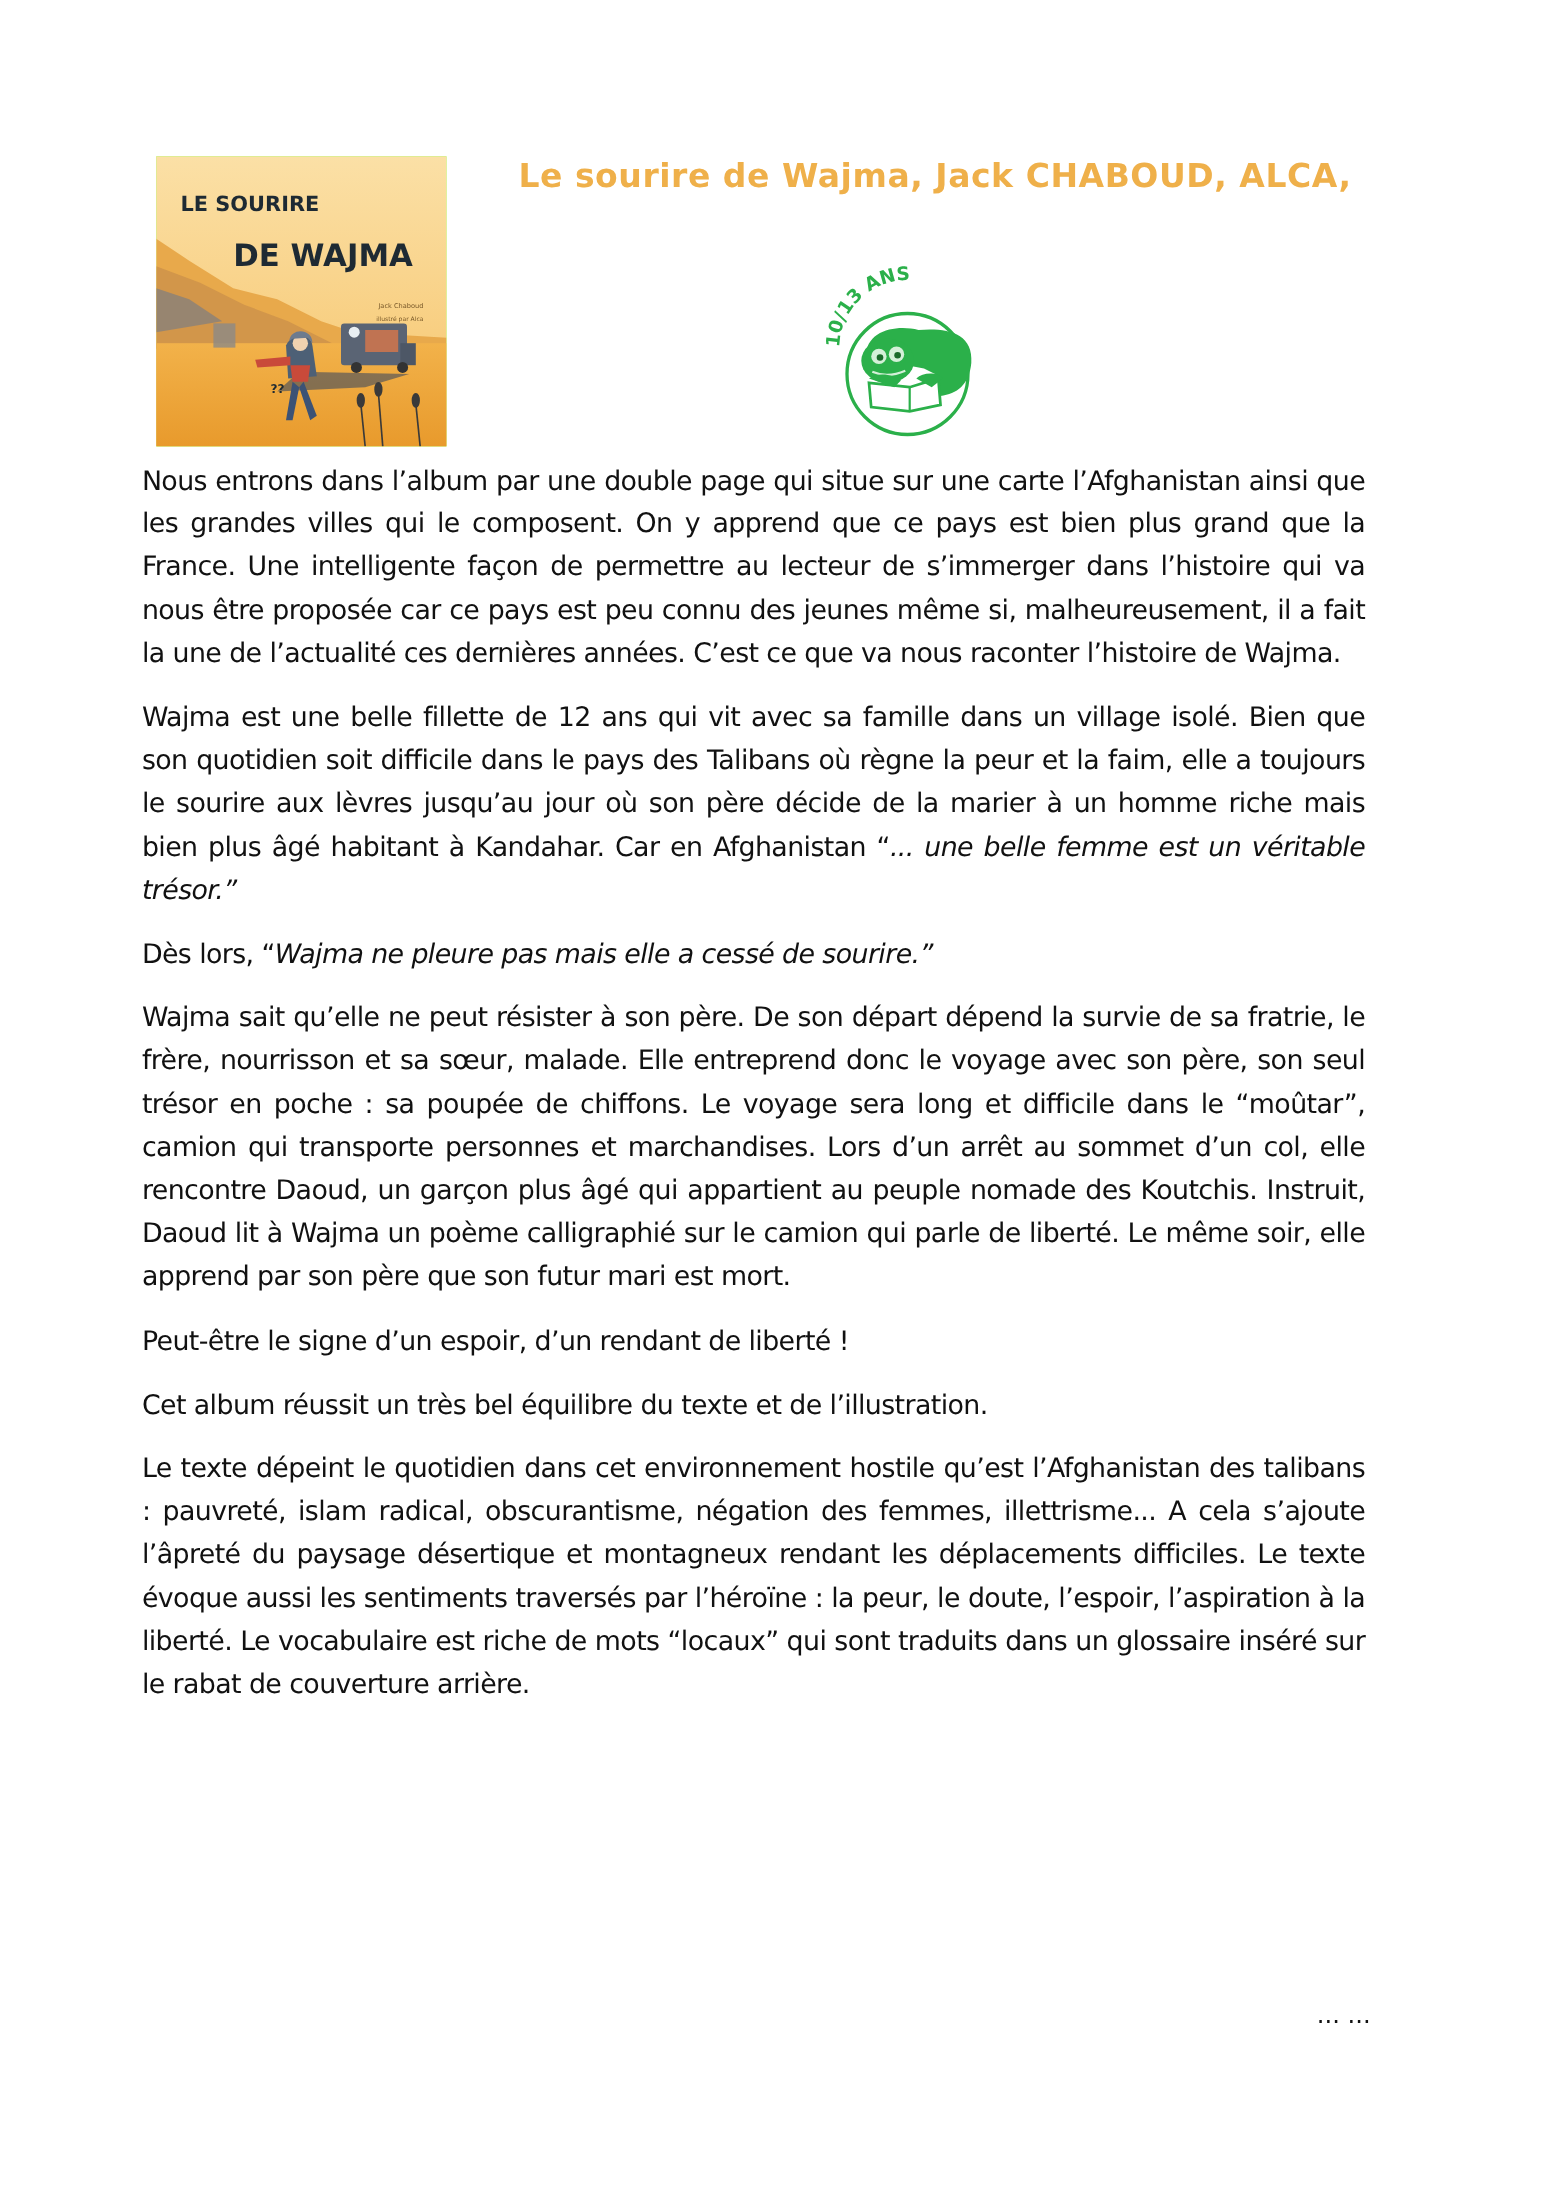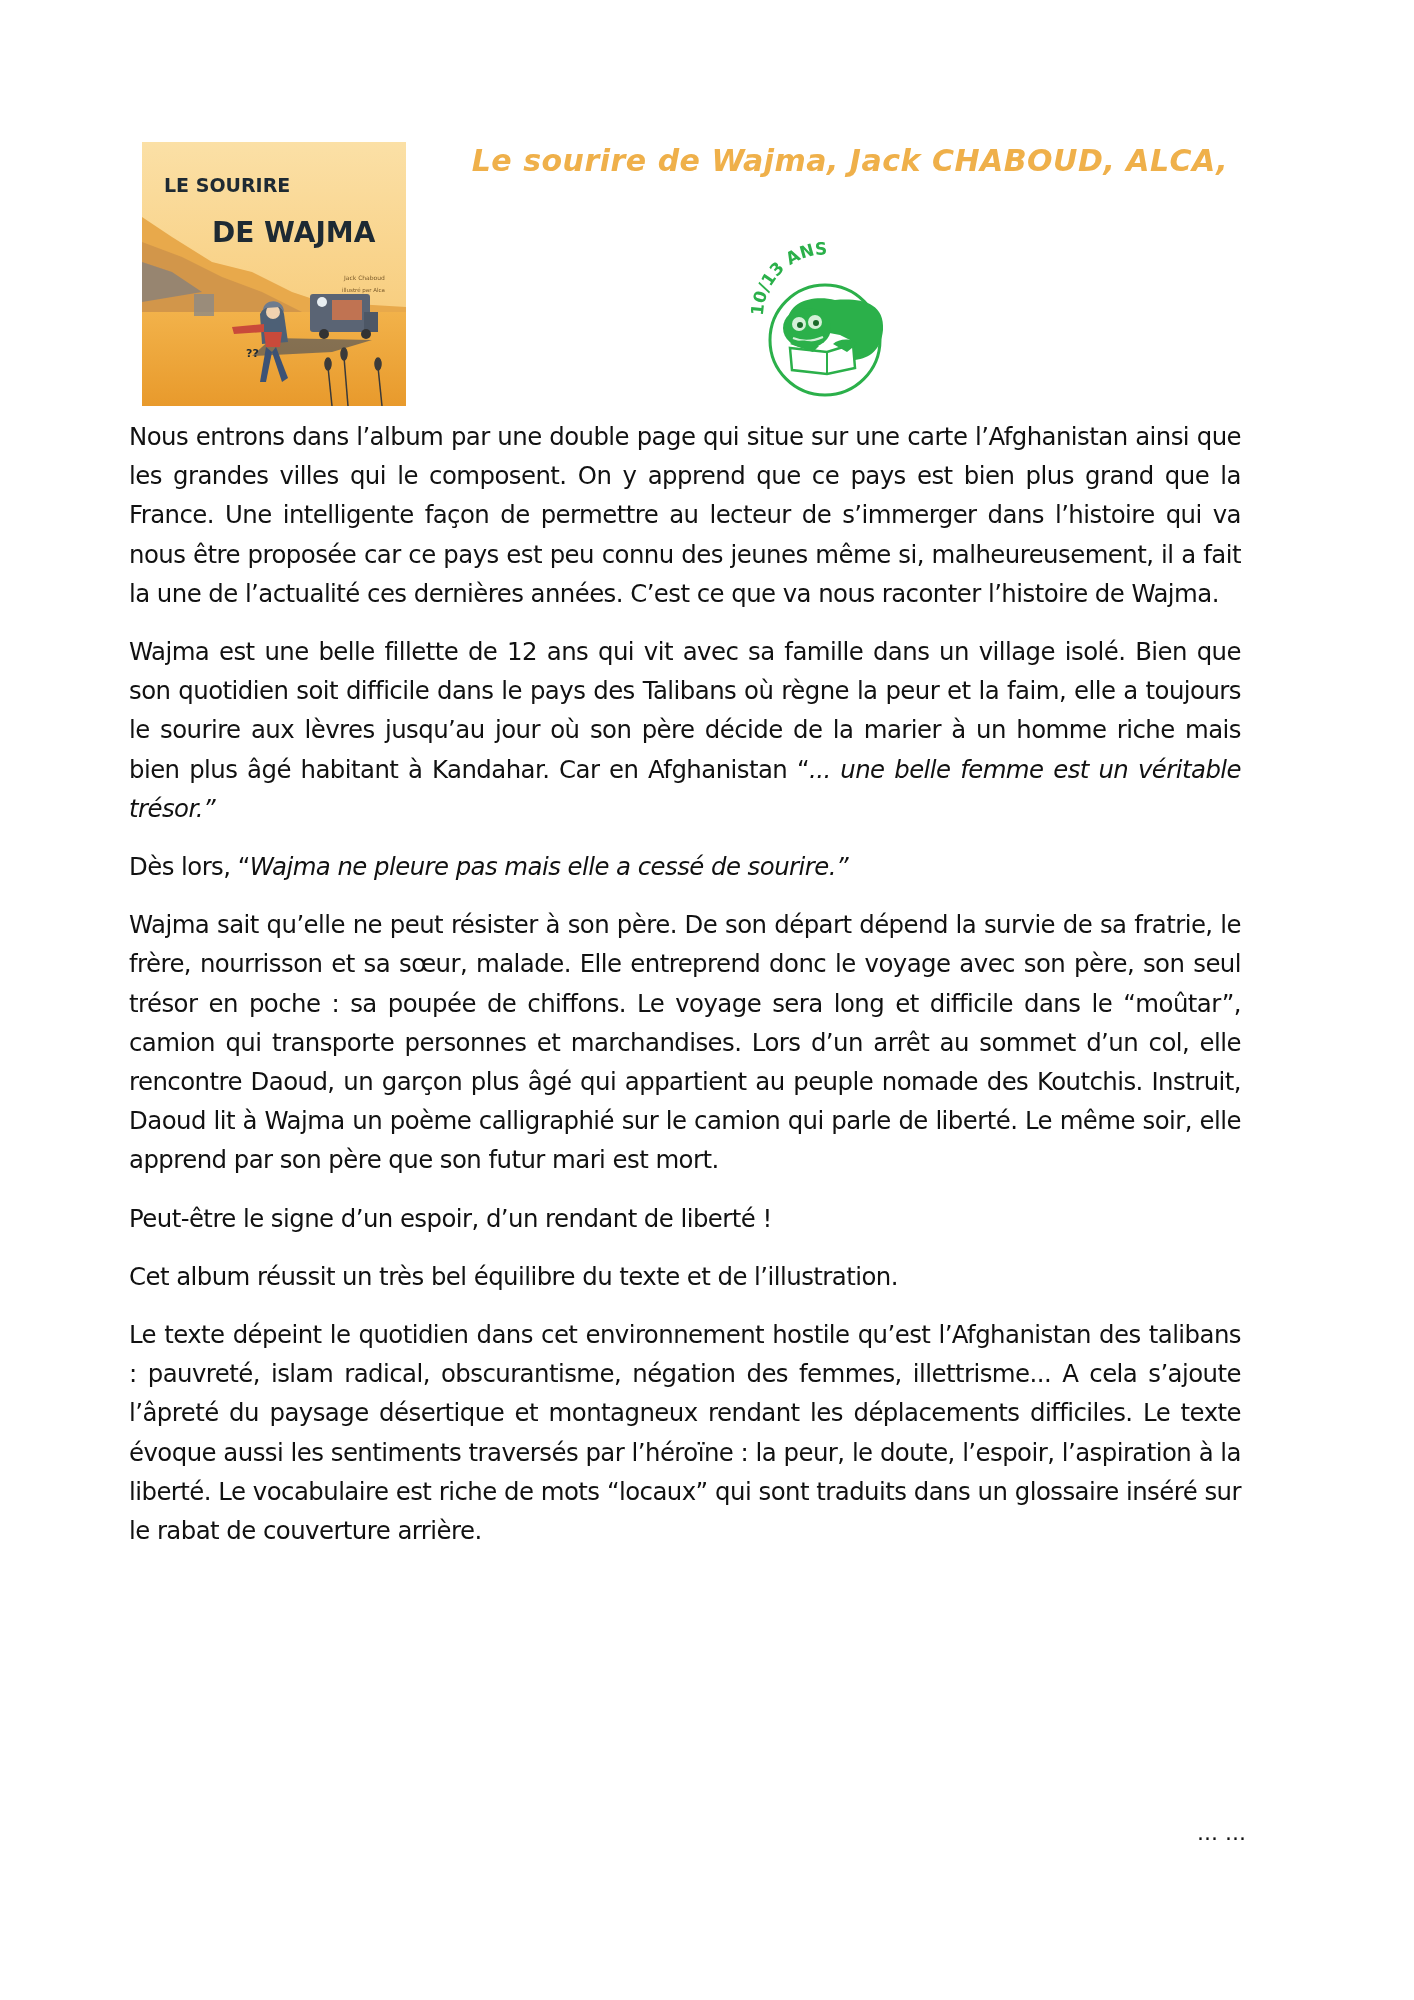--- a/index.html
+++ b/index.html
@@ -32,21 +32,21 @@
       width: 840px;
       text-align: center;
       font-family: "DejaVu Sans", sans-serif;
       font-weight: bold;
       font-size: 30px;
       line-height: 46px;
       color: #efb04a;
       letter-spacing: 0.5px;
     }
     .title .line { display: block; }
-    .title .line1 { font-style: italic; }
+    .title .line1 { }
     .age-logo {
       position: absolute;
       left: 735px;
       top: 240px;
       width: 180px;
       height: 170px;
     }
     .body-text {
       position: absolute;
       left: 129px;

